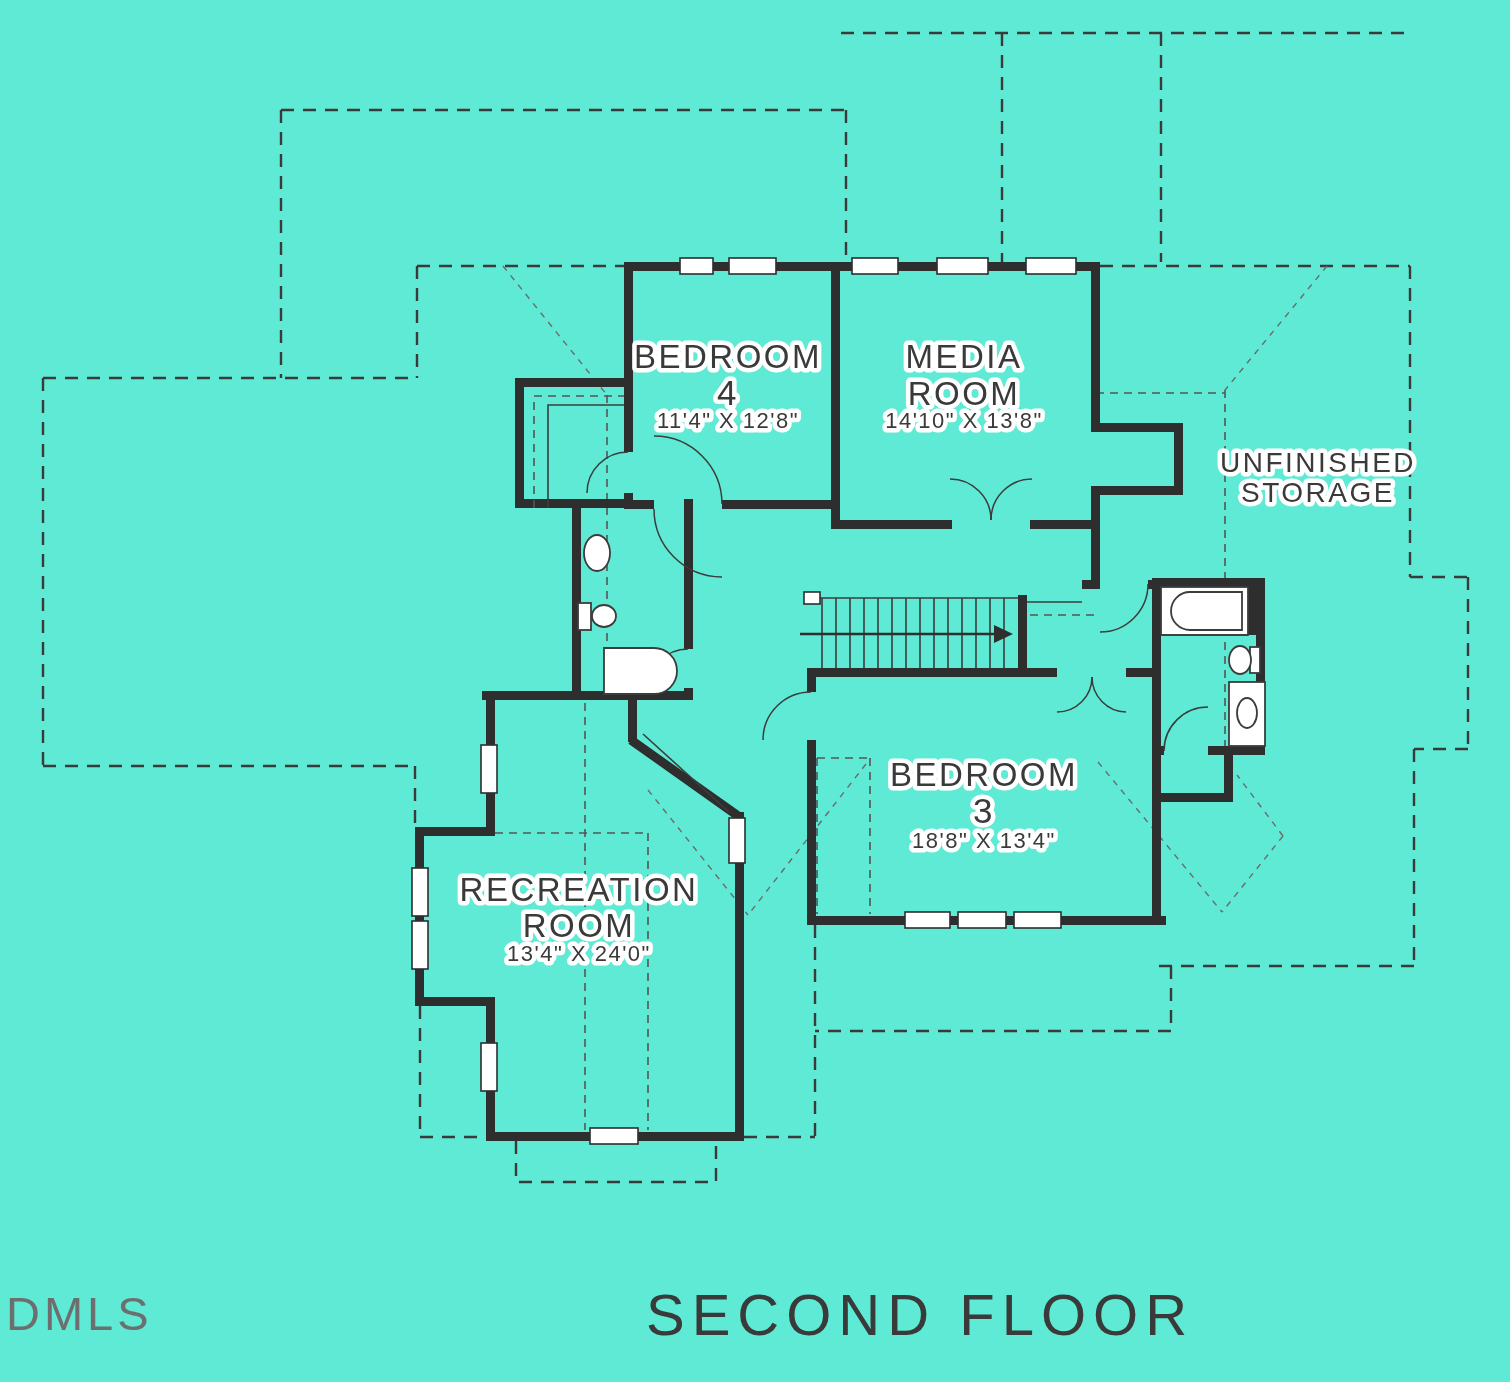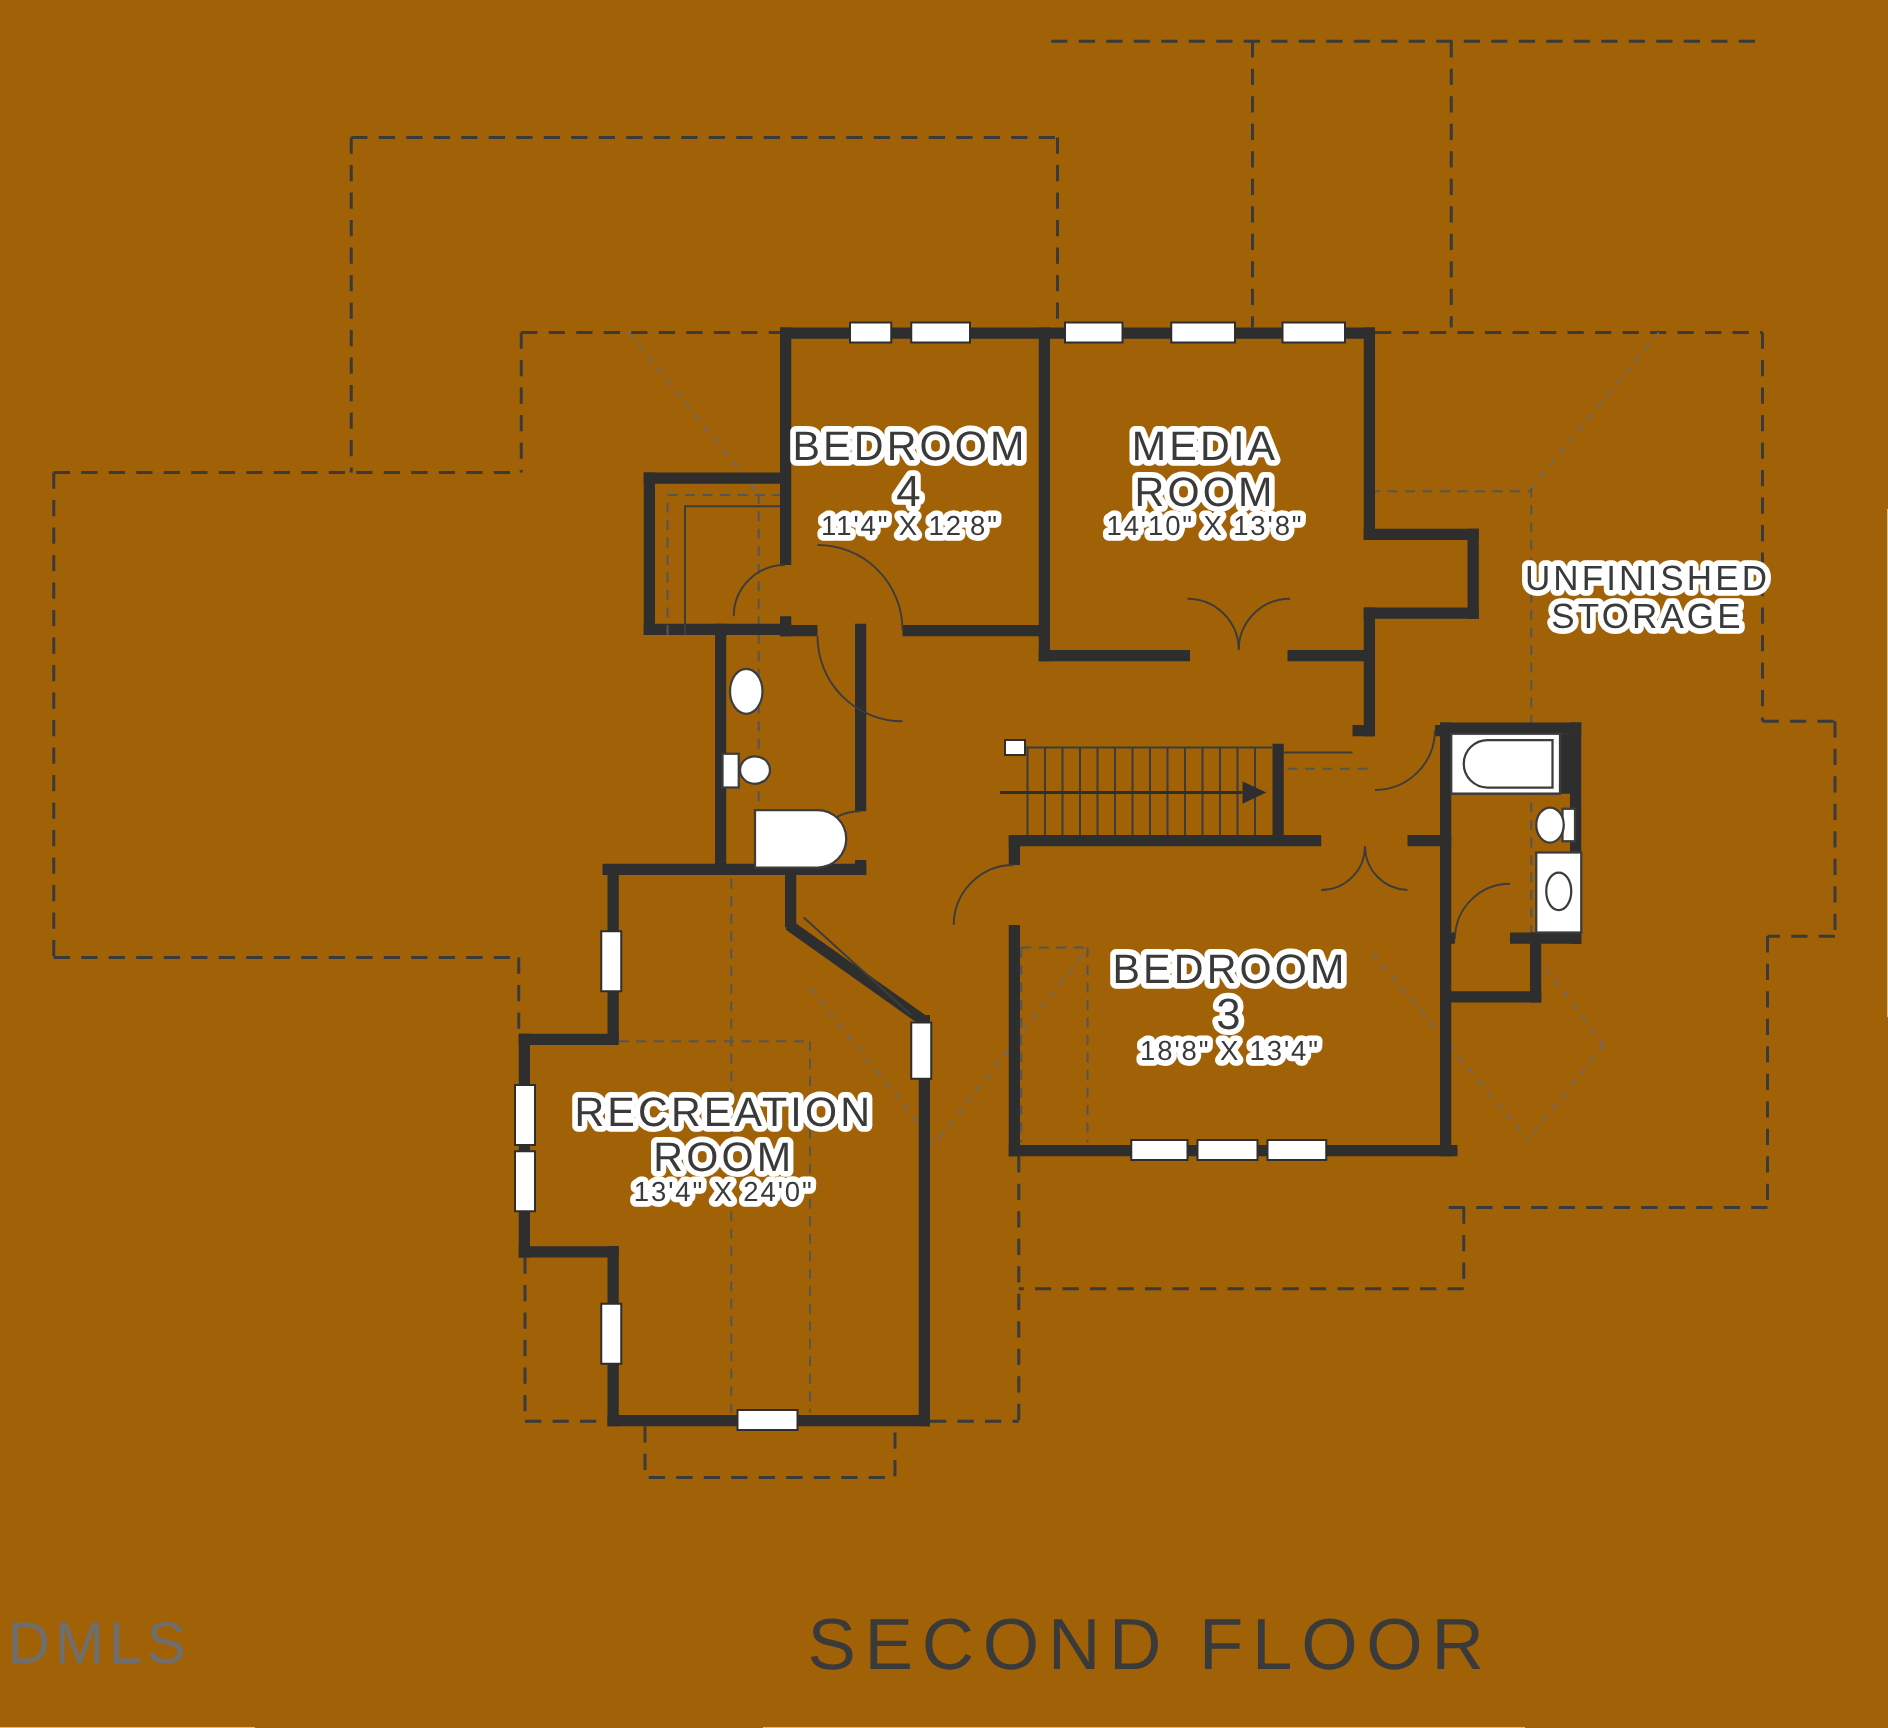--- a/index.html
+++ b/index.html
@@ -1,16 +1,16 @@
 <!DOCTYPE html>
 <html><head>
 <meta charset="utf-8">
 <style>
   html,body{margin:0;padding:0;background:#ffffff;}
-  .page{position:relative;width:1510px;height:1382px;background:#a16207;overflow:hidden;
+  .page{position:relative;width:1510px;height:1382px;background:#5eead4;overflow:hidden;
         font-family:"Liberation Sans", sans-serif;}
   svg{display:block;}
   .wall{fill:#2e2e2e;}
   .win{fill:#ffffff;stroke:#2e2e2e;stroke-width:1.6;}
   .roofdash{fill:none;stroke:#3a3a3a;stroke-width:2.4;stroke-dasharray:13 9;}
   .indash{fill:none;stroke:#555;stroke-width:1.6;stroke-dasharray:8 6;}
   .diag{fill:none;stroke:#6b6b6b;stroke-width:1.4;stroke-dasharray:6 6;}
   .thin{fill:none;stroke:#3c3c3c;stroke-width:1.6;}
   .fixture{fill:#ffffff;stroke:#3c3c3c;stroke-width:1.8;}
   .arc{fill:none;stroke:#3c3c3c;stroke-width:1.5;}

